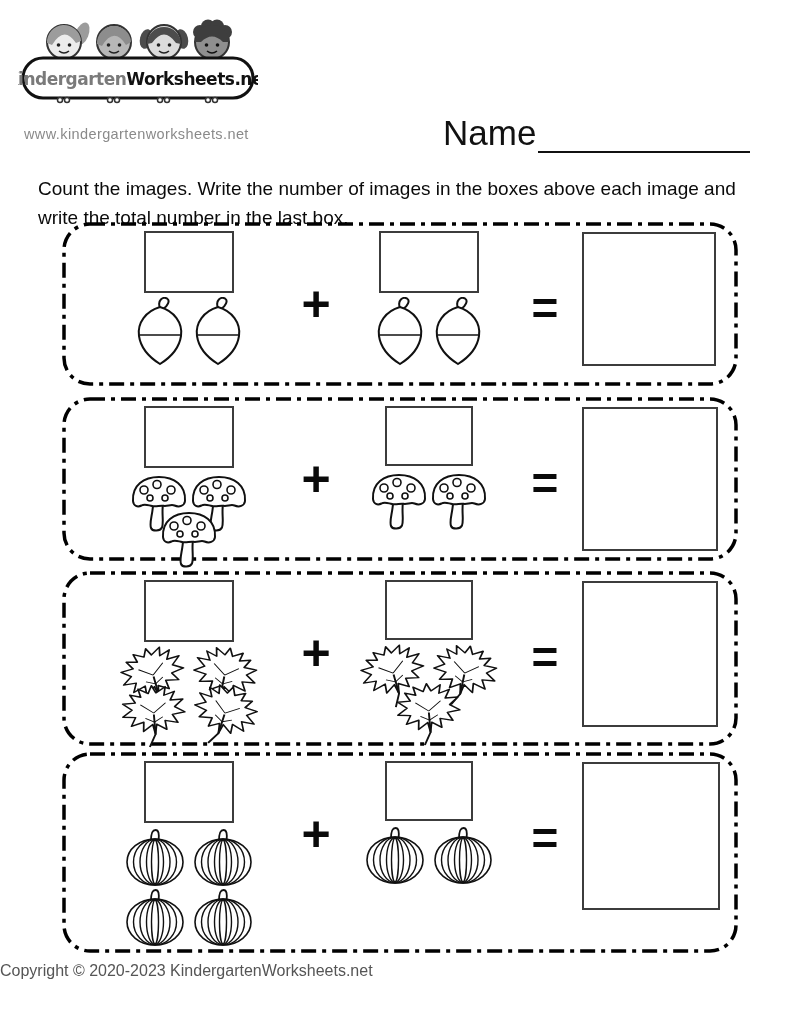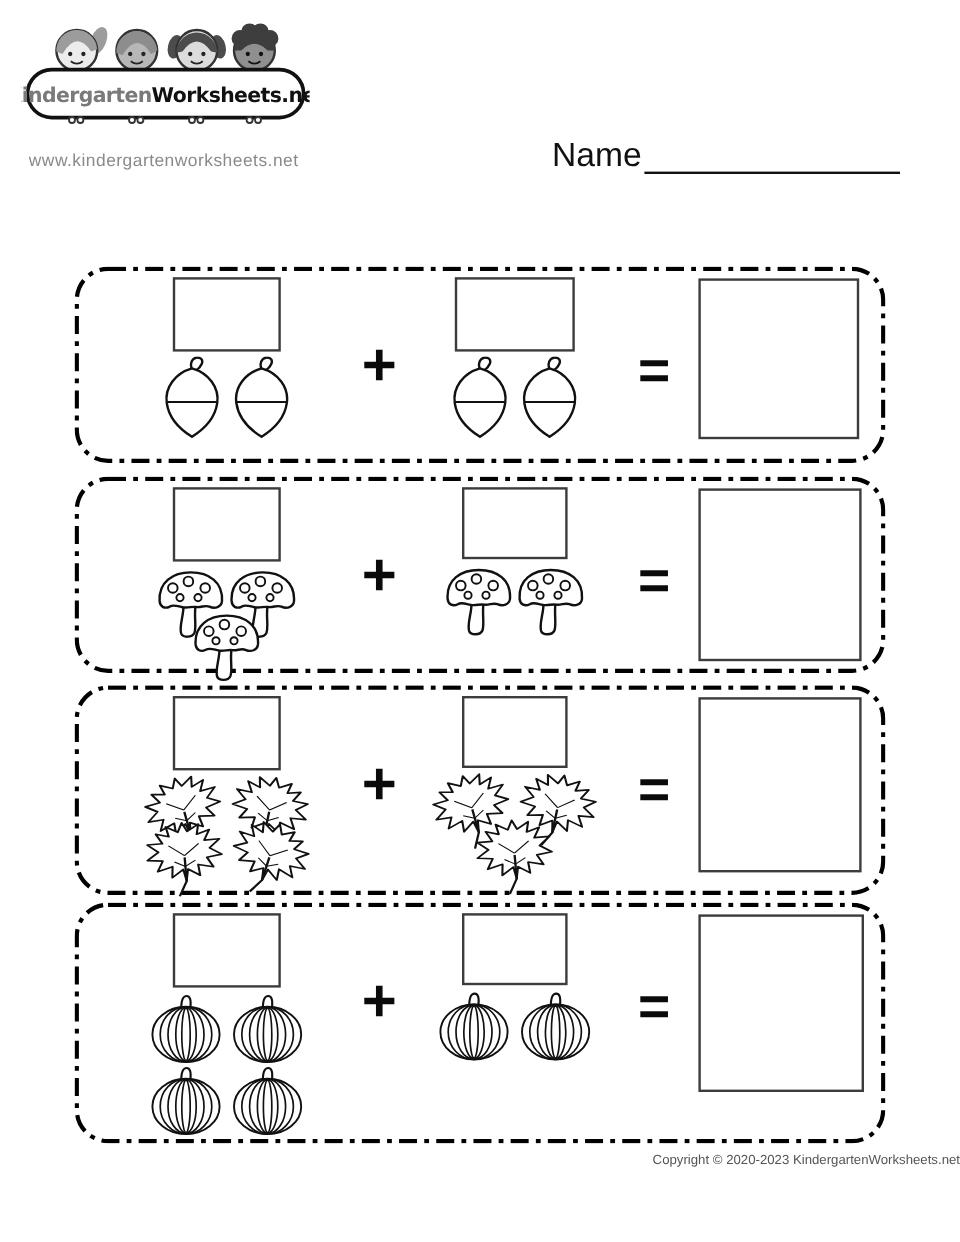--- a/index.html
+++ b/index.html
@@ -5,21 +5,21 @@
   html,body{margin:0;padding:0;background:#fff;}
   .page{position:relative;width:800px;height:1035px;background:#fff;overflow:hidden;
         font-family:"Liberation Sans",sans-serif;color:#111;}
 
   
   .logo{position:absolute;left:18px;top:12px;width:240px;height:96px;}
   .site-url{position:absolute;left:24px;top:126px;font-size:14.5px;color:#8a8a8a;letter-spacing:.4px;}
   .title{position:absolute;left:250px;top:44px;width:380px;text-align:center;
          font-size:29px;font-weight:400;color:#0a0a0a;letter-spacing:.3px;}
   .name-row{position:absolute;left:443px;right:50px;top:114px;display:flex;align-items:flex-end;}
-  .name-label{font-size:28px;line-height:1.1;margin-left:17px;}
+  .name-label{font-size:35px;line-height:1.1;}
   .name-underline{flex:1;border-bottom:2px solid #111;height:28px;margin-left:2px;}
 
   
   .instructions{position:absolute;left:38px;top:156px;width:738px;
                 font-size:19px;line-height:1.5;color:#0a0a0a;}
 
   
   .rows{position:absolute;left:62px;top:222px;width:676px;}
   .prow{position:relative;width:676px;}
   .r1{height:164px;margin-bottom:11px;}
@@ -59,22 +59,22 @@
   .cluster-maple-leaf .item{width:70px;height:64px;}
   .r3 .left .cluster{max-width:150px;}
   .cluster-maple-leaf .item:nth-child(1){transform:rotate(-16deg);}
   .cluster-maple-leaf .item:nth-child(2){transform:rotate(12deg);}
   .cluster-maple-leaf .item:nth-child(3){margin-top:-26px;transform:rotate(-5deg);}
   .cluster-maple-leaf .item:nth-child(4){margin-top:-26px;transform:rotate(18deg);}
   .cluster-pumpkin .item{width:62px;height:58px;margin:1px 3px;}
   .r4 .left .cluster{max-width:142px;}
 
   
-  .footer{position:absolute;left:0;top:960px;width:100%;text-align:right;
-          color:#555;font-size:11px;line-height:1.35;}
+  .footer{position:absolute;left:0;top:960px;width:100%;text-align:left;
+          color:#555;font-size:16px;line-height:1.35;}
 </style>
 </head>
 <body>
 
 <div class="page">
 
   <svg class="logo" viewBox="0 0 238 96">
 
     <ellipse cx="63" cy="22" rx="6.5" ry="12" fill="#9c9c9c" transform="rotate(22 63 22)"></ellipse>
     <circle cx="45" cy="30" r="17" fill="#ececec" stroke="#333" stroke-width="2"></circle>
@@ -125,20 +125,21 @@
   </svg>
 
   <div class="site-url">www.kindergartenworksheets.net</div>
 
 
   <div class="name-row">
     <span class="name-label">Name</span>
     <span class="name-underline"></span>
   </div>
 
+  <p class="instructions">Count the images. Write the number of images in the boxes above each image and write the total number in the last box.</p>
 
   <div class="rows">
 
     <div class="prow r1">
       <svg class="border-svg" width="676" height="164">
         <rect x="2" y="2" width="672" height="160" rx="26" fill="none" stroke="#000" stroke-width="3.5" stroke-dasharray="15 6 4 6"></rect>
       </svg>
       <div class="row-content">
         <div class="group left">
           <div class="abox l"></div>

